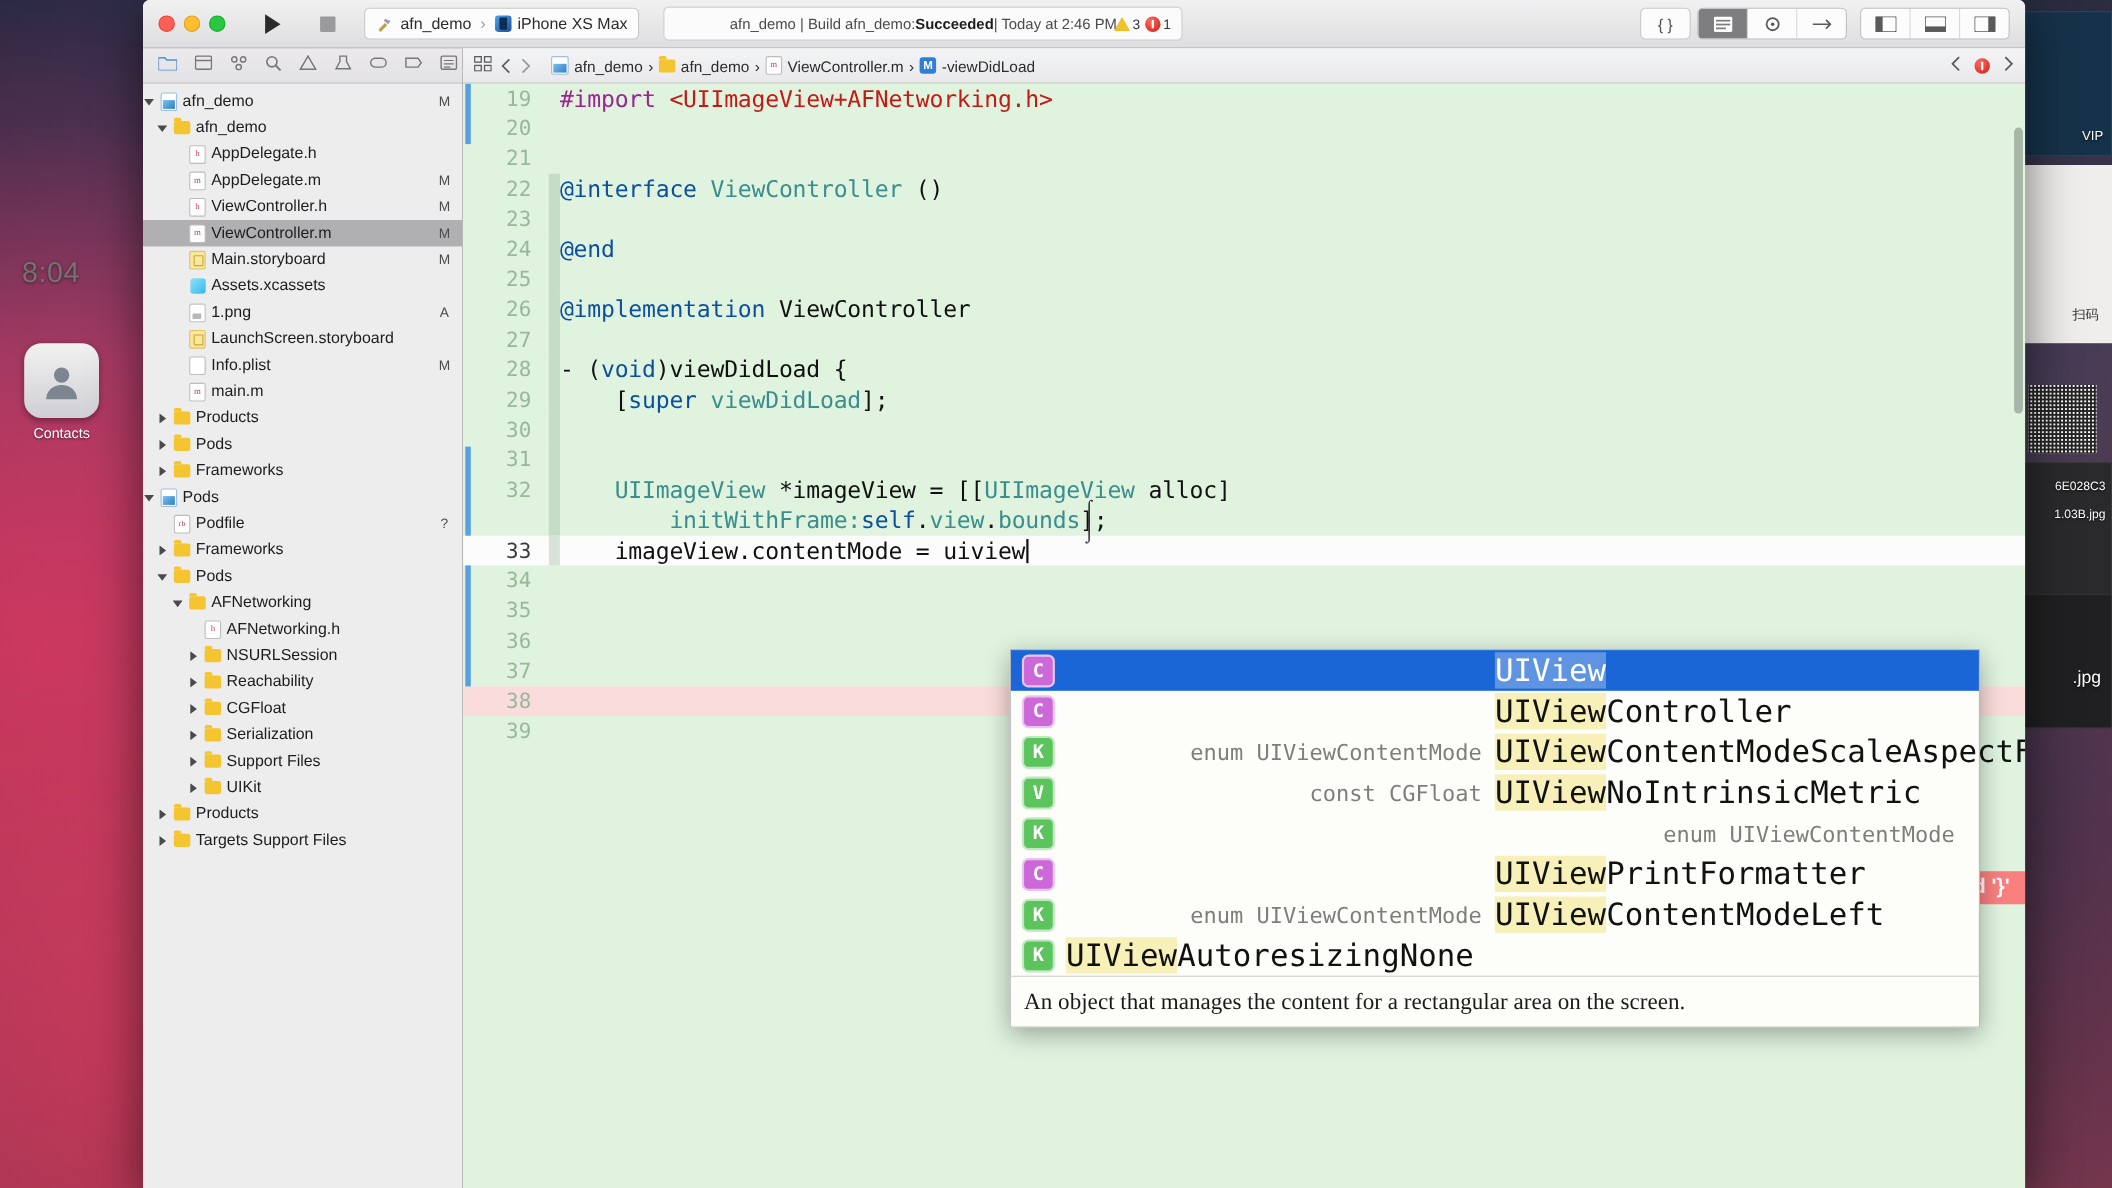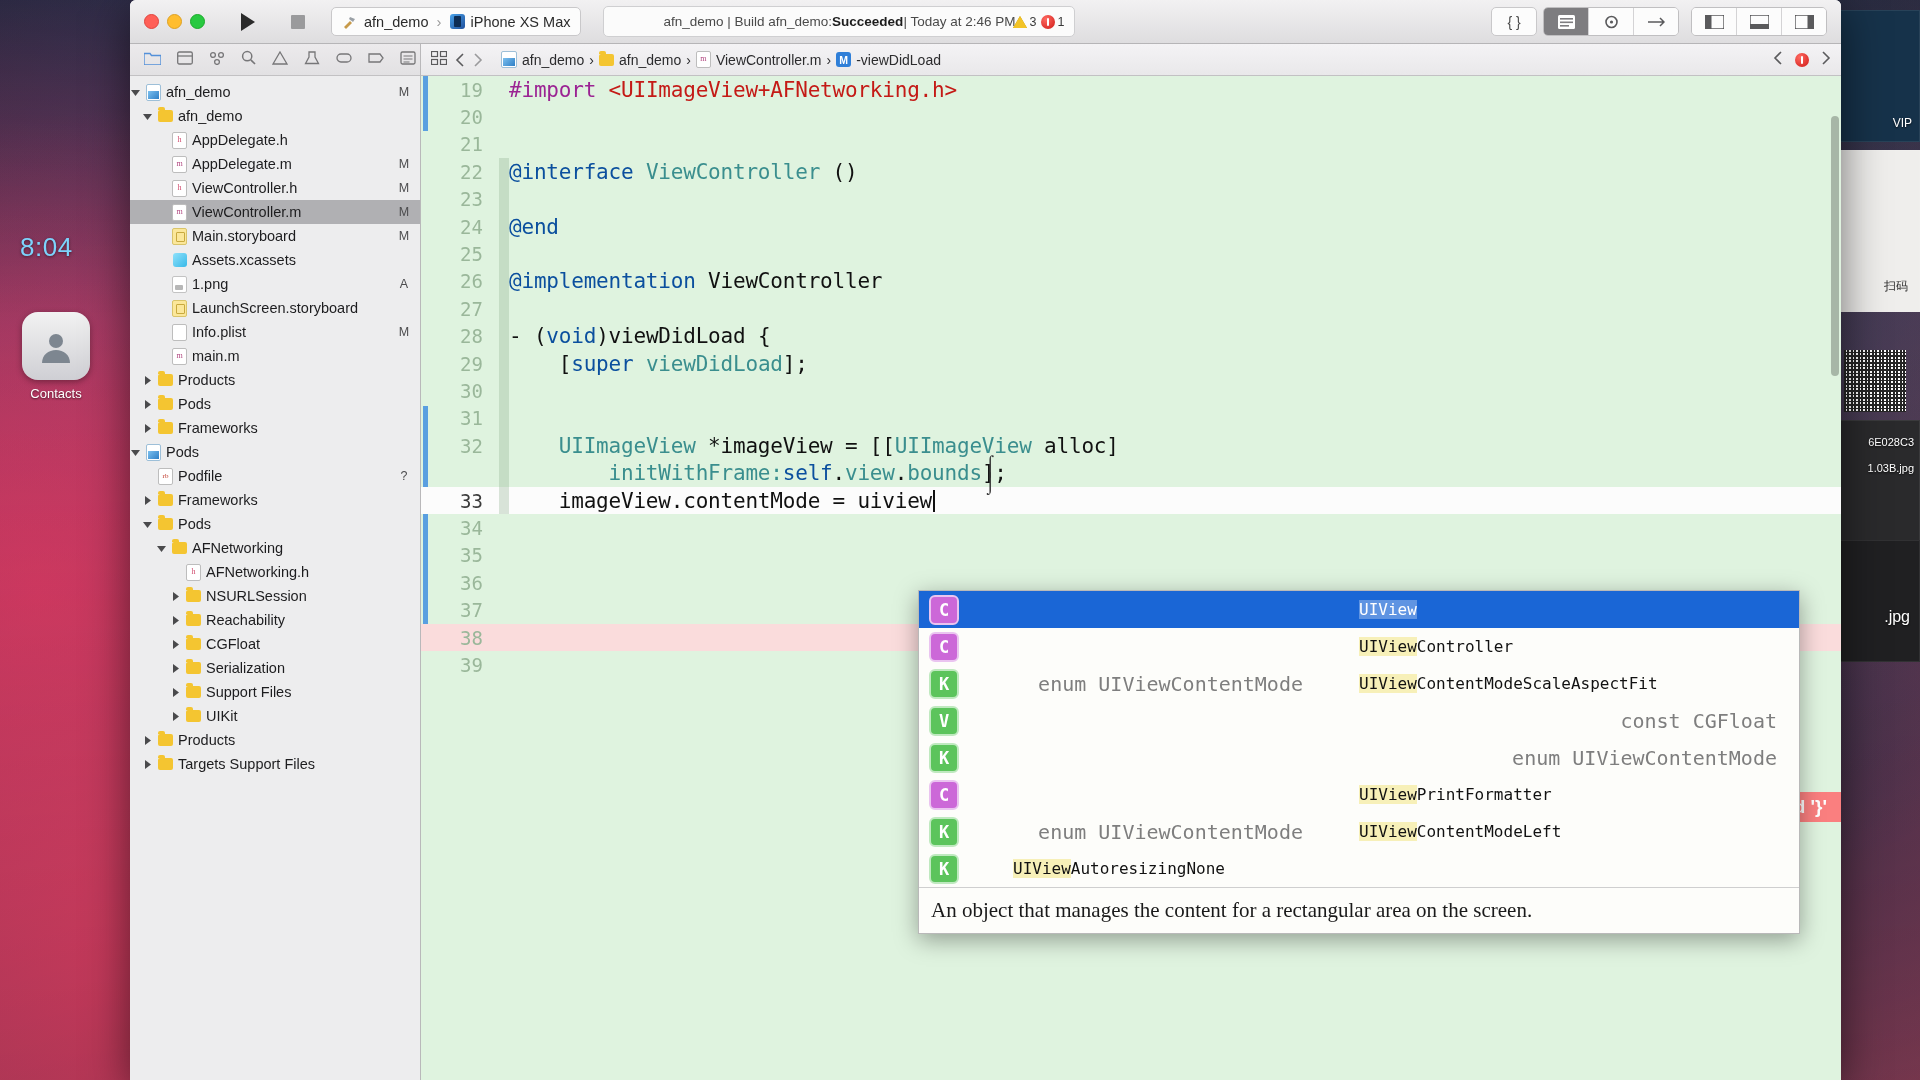--- a/index.html
+++ b/index.html
@@ -19,21 +19,21 @@
       radial-gradient(circle at 75% 10%, #20384f 0%, rgba(32,56,79,0) 50%),
       radial-gradient(circle at 92% 70%, #4a3550 0%, rgba(74,53,80,0) 45%),
       linear-gradient(160deg,#1d3350 0%,#45395c 35%,#8c4a63 62%,#d4486d 82%,#ef5470 100%);
   }
   #wallpaper:after{
     content:"";position:absolute;inset:0;
     background:linear-gradient(180deg,rgba(0,0,0,.25),rgba(0,0,0,0) 30%,rgba(0,0,0,.18));
   }
   
   .ios-clock{
-    position:absolute;left:20px;top:232px;color:#7dd3fc;font-size:26px;
+    position:absolute;left:20px;top:232px;color:#737373;font-size:26px;
     text-shadow:0 1px 3px rgba(0,0,0,.5);letter-spacing:.5px;
   }
   .ios-app{position:absolute;left:22px;top:312px;width:68px;text-align:center;}
   .ios-app .icon{
     width:68px;height:68px;border-radius:16px;
     background:linear-gradient(180deg,#f2f2f2,#cfcfd4);
     box-shadow:0 2px 6px rgba(0,0,0,.35);
     display:flex;align-items:center;justify-content:center;
   }
   .ios-app .label{
@@ -301,21 +301,21 @@
     margin-right:10px;
   }
   .kind.C{background:#cc68d8;border:2px solid #eac4f0;}
   .kind.K{background:#5cc45c;border:2px solid #bfe9bf;}
   .kind.V{background:#5cc45c;border:2px solid #bfe9bf;}
   .ac-left{
     flex:1;text-align:right;padding-right:12px;color:#7e7e7e;font-size:20px;white-space:pre;
   }
   .ac-row.selected .ac-left{color:#cfe0f7;}
   .ac-right{
-    width:430px;min-width:430px;text-align:left;font-size:16px;color:#111;white-space:pre;margin-left:44px;
+    width:430px;min-width:430px;text-align:left;font-size:28px;color:#111;white-space:pre;
   }
   .ac-row.selected .ac-right{color:#fff;}
   .hl{background:#f7f0b8;}
   .ac-row.selected .hl{background:rgba(255,255,255,.3);}
   .ac-desc{
     border-top:1px solid #cfcfcf;background:#fdfdfa;
     padding:10px 12px;font-family:"Liberation Serif",serif;font-size:21px;color:#1a1a1a;
   }
 
   
@@ -1004,20 +1004,21 @@
               <span class="ac-right"><span class="hl">UIView</span>Controller</span>
             </div>
             <div class="ac-row">
               <span class="kind K">K</span>
               <span class="ac-left">enum UIViewContentMode</span>
               <span class="ac-right"><span class="hl">UIView</span>ContentModeScaleAspectFit</span>
             </div>
             <div class="ac-row">
               <span class="kind V">V</span>
               <span class="ac-left">const CGFloat</span>
+              <span class="ac-right"><span class="hl">UIView</span>NoIntrinsicMetric</span>
             </div>
             <div class="ac-row">
               <span class="kind K">K</span>
               <span class="ac-left">enum UIViewContentMode</span>
             </div>
             <div class="ac-row">
               <span class="kind C">C</span>
               <span class="ac-left"></span>
               <span class="ac-right"><span class="hl">UIView</span>PrintFormatter</span>
             </div>

